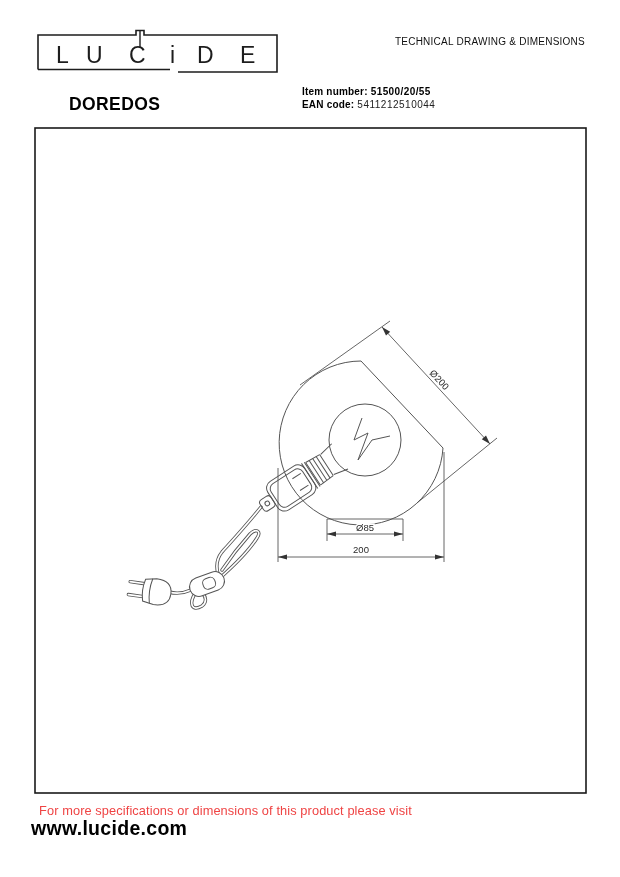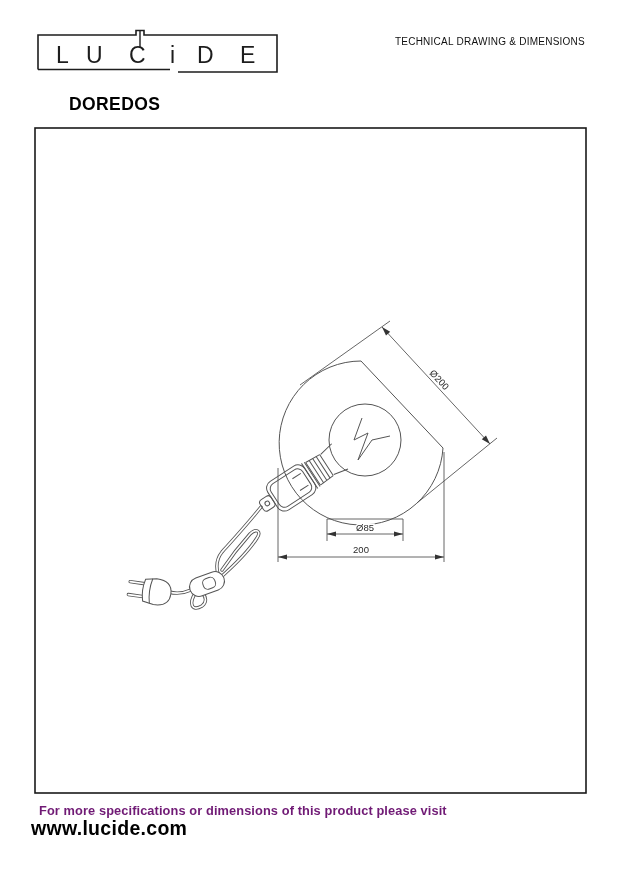--- a/index.html
+++ b/index.html
@@ -22,21 +22,21 @@
   }
   .item-block{
     left:302px;top:86px;
     font-size:10px;line-height:12.5px;color:#000;letter-spacing:.2px;
   }
   .item-block .lbl{font-weight:bold;}
   .item-block .val-bold{font-weight:bold;letter-spacing:.4px;}
   .item-block .val-reg{font-weight:normal;letter-spacing:.5px;color:#222;}
   .footer-note{
     left:39px;top:803px;
-    font-size:12.8px;font-weight:bold;letter-spacing:.1px;color:#701a75;
+    font-size:12.8px;font-weight:normal;letter-spacing:.1px;color:#ef4444;
   }
   .website{
     left:31px;top:817px;
     font-size:19.5px;font-weight:bold;letter-spacing:.3px;color:#000;
     cursor:pointer;
   }
   svg text{font-family:"Liberation Sans", sans-serif;}
   .dim-text{font-size:9.5px;fill:#2a2a2a;paint-order:stroke;stroke:#ffffff;stroke-width:3px;}
   .logo-letter{font-size:23px;fill:#1d1d1d;}
   .thin{stroke:#555;stroke-width:1;fill:none;}
@@ -47,20 +47,24 @@
   .part{stroke:#555;stroke-width:1;fill:#fff;}
 </style>
 </head>
 <body>
 
 <div class="page">
 
   <div class="abs doc-title">TECHNICAL DRAWING &amp; DIMENSIONS</div>
   <div class="abs product-name">DOREDOS</div>
 
+  <div class="abs item-block">
+    <div><span class="lbl">Item number:</span> <span class="val-bold">51500/20/55</span></div>
+    <div><span class="lbl">EAN code:</span> <span class="val-reg">5411212510044</span></div>
+  </div>
 
   <div class="abs footer-note">For more specifications or dimensions of this product please visit</div>
   <div class="abs website">www.lucide.com</div>
 
   <svg class="abs" style="left:0;top:0;" width="620" height="877" viewBox="0 0 620 877">
 
     <g aria-label="LUCiDE">
 
       <path d="M38,69.5 L38,35 L136,35 L136,30.5 L144,30.5 L144,35 L277,35 L277,72 L178,72" fill="none" stroke="#1d1d1d" stroke-width="1.6"></path>
       <path d="M170,69.5 L38,69.5" fill="none" stroke="#1d1d1d" stroke-width="1.6"></path>

